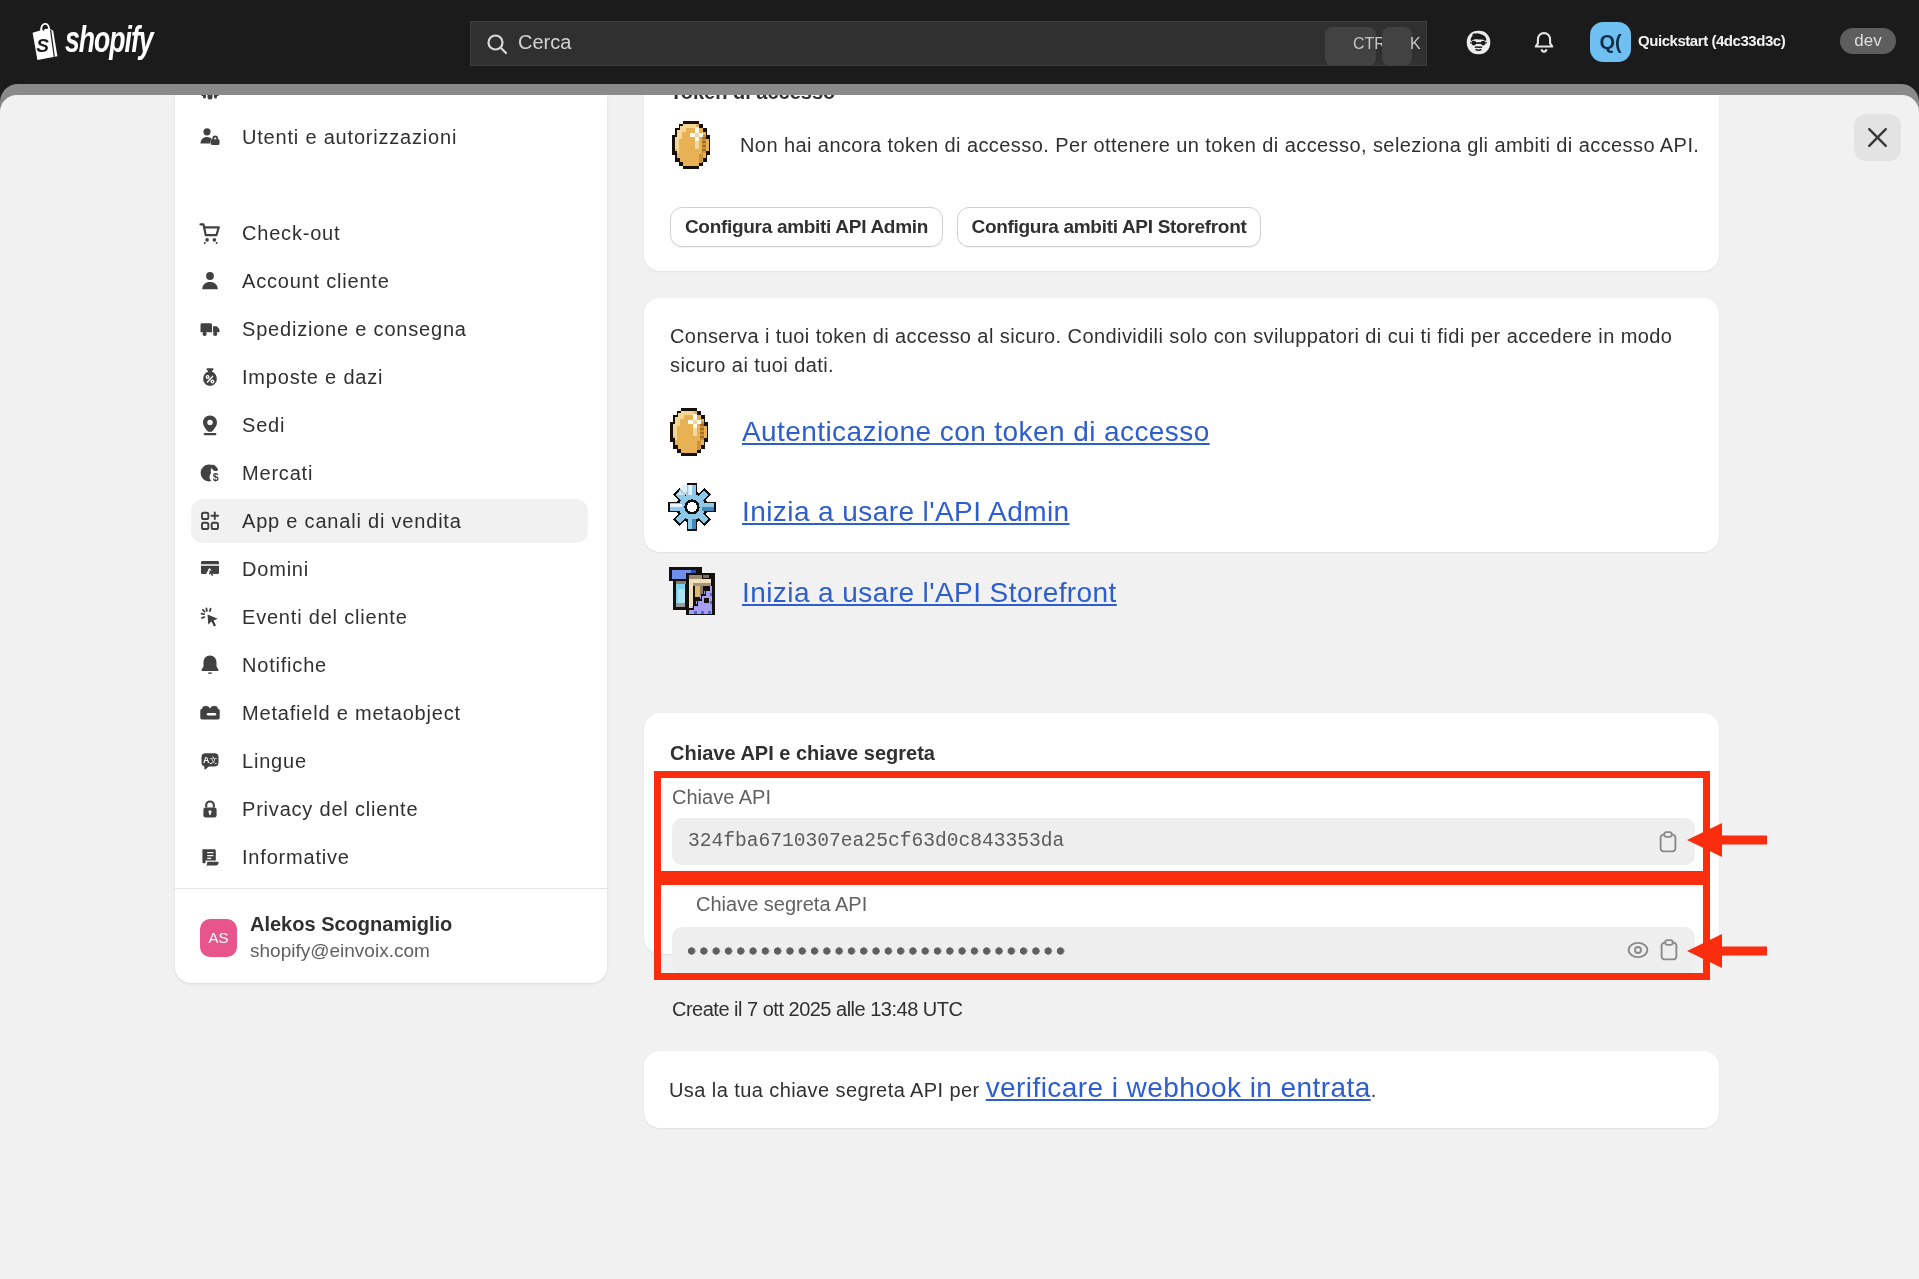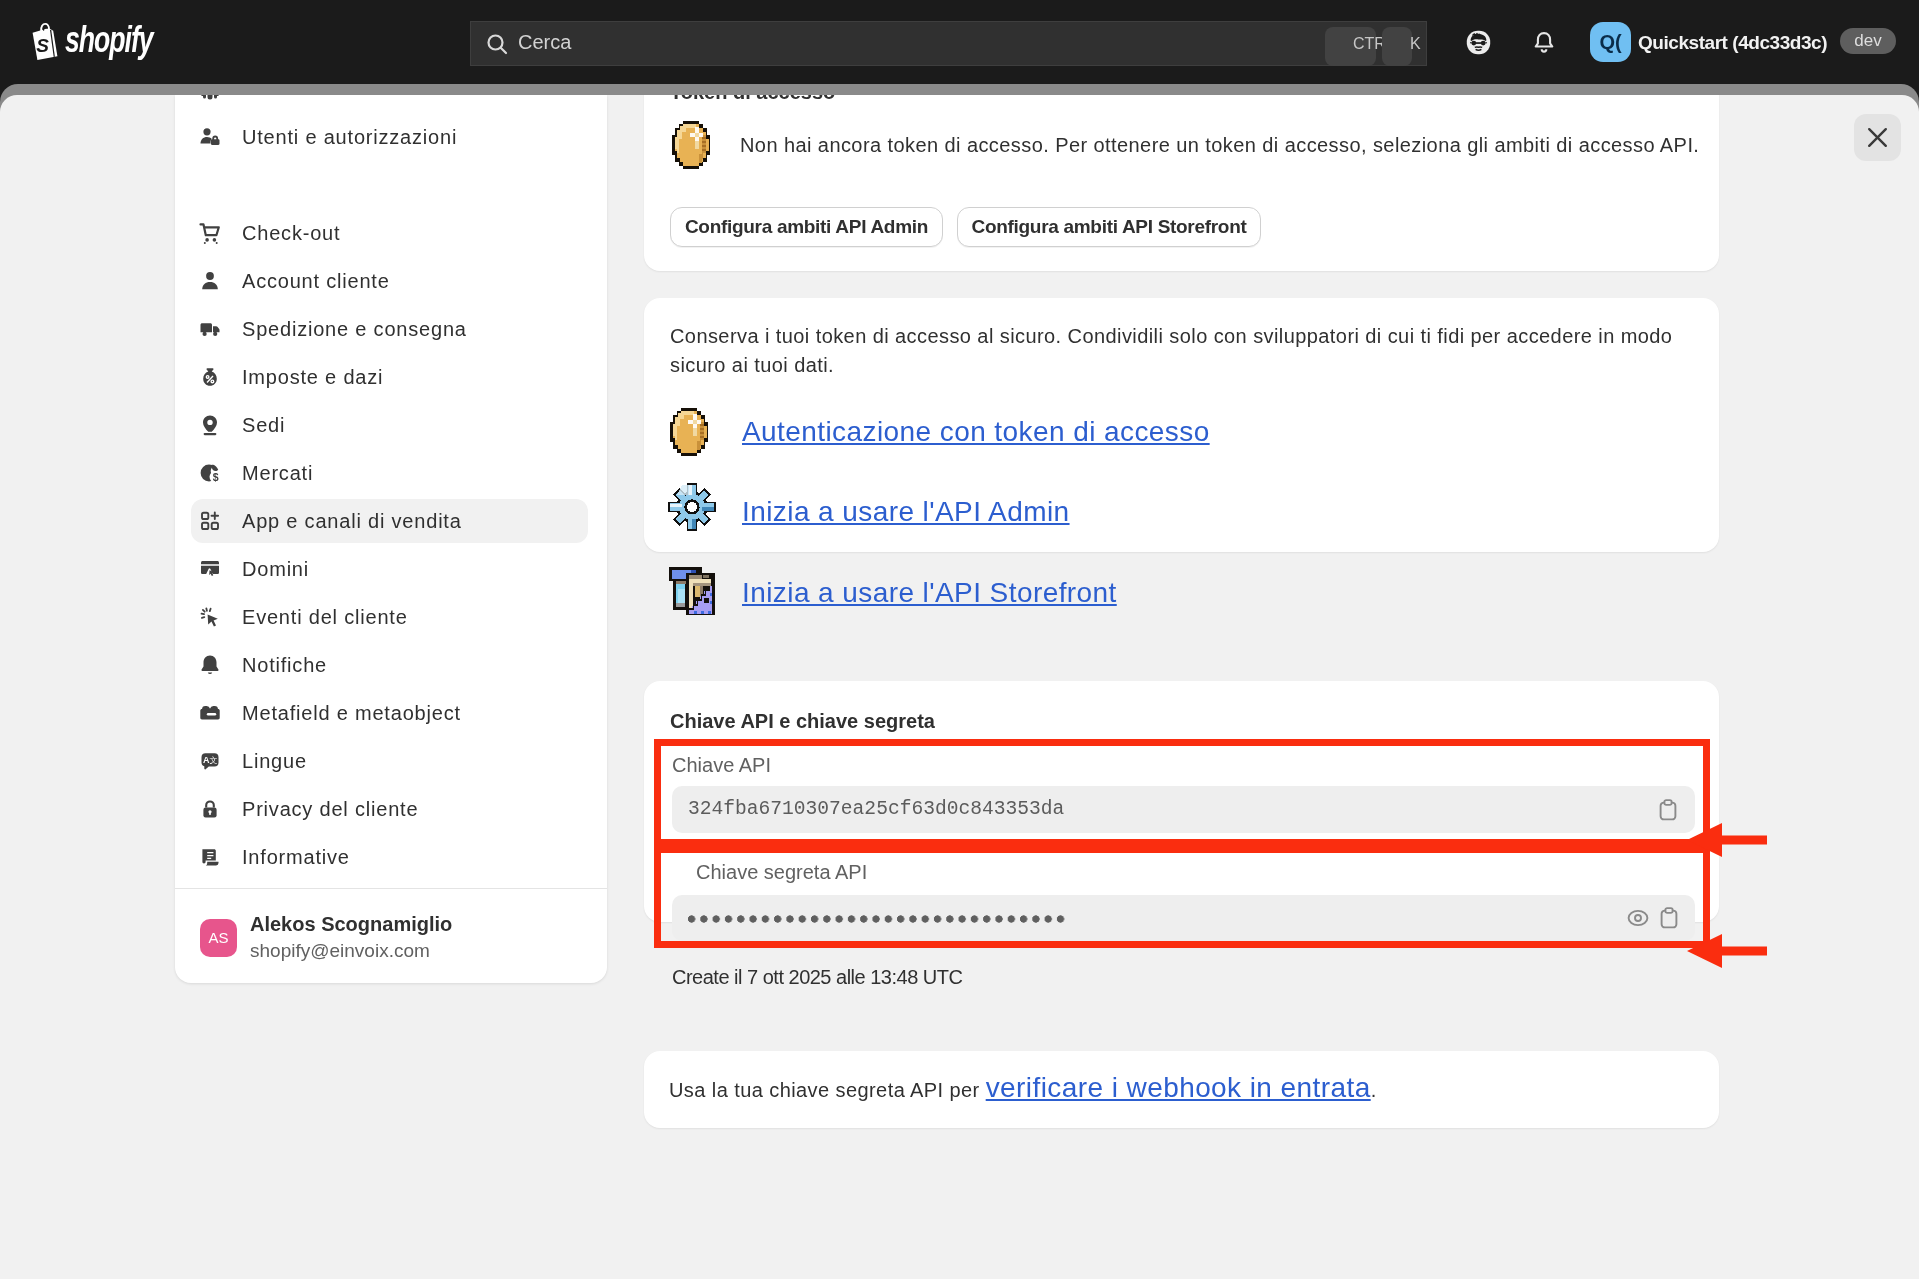--- a/index.html
+++ b/index.html
@@ -10,21 +10,21 @@
   
   #header { position:absolute; top:0; left:0; width:1919px; height:84px; background:#1b1b1b; }
   #logo { position:absolute; left:28px; top:22px; }
   #logotext { position:absolute; left:65px; top:19px; font-size:37px; font-weight:700; font-style:italic; color:#fff; letter-spacing:-1.4px; transform:scaleX(0.72); transform-origin:0 0; }
   #searchbar { position:absolute; left:470px; top:21px; width:957px; height:45px; background:#303030; border:1px solid #3e3e3e; border-radius:0; }
   #searchtext { position:absolute; left:47px; top:9px; font-size:20px; color:#d2d2d2; }
   .kbd { position:absolute; top:5px; height:39px; background:#424242; border-radius:8px; color:#c6c6c6; font-size:16px; font-weight:500; text-align:center; line-height:33px;padding-left:28px; }
   #kbd-ctrl { right:50px; width:51px; }
   #kbd-k { right:14px; width:30px; }
   #avatar-q { position:absolute; left:1590px; top:22px; width:41px; height:40px; border-radius:13px; background:#70bff2; color:#0a2c49; font-size:20px; font-weight:700; text-align:center; line-height:40px; }
-  #store-name { position:absolute; left:1638px; top:32px; width:194px; font-size:19px; font-weight:700; color:#f2f2f2; letter-spacing:-0.45px; white-space:nowrap; }
+  #store-name { position:absolute; left:1638px; top:32px; width:194px; font-size:15px; font-weight:700; color:#f2f2f2; letter-spacing:-0.45px; white-space:nowrap; }
   #dev-pill { position:absolute; left:1840px; top:28px; width:56px; height:26px; border-radius:13px; background:#5e5e5e; color:#dedede; font-size:17px; text-align:center; line-height:26px; }
 
   
   #backdrop { position:absolute; top:84px; left:0; width:1919px; height:1195px; background:#8a8a8a; border-radius:18px 18px 0 0; }
   #modal { position:absolute; top:95px; left:0; width:1919px; height:1184px; background:#f1f1f1; border-radius:17px 17px 0 0; overflow:hidden; }
 
   
   #sidebar { position:absolute; left:175px; top:0; width:432px; height:888px; background:#ffffff; border-radius:0 0 16px 16px; box-shadow:0 1px 3px rgba(0,0,0,0.1); }
   .mrow { position:absolute; left:16px; width:397px; height:44px; border-radius:12px; }
   .mrow.sel { background:#f1f1f1; }
@@ -35,21 +35,21 @@
   #profile-name { position:absolute; left:75px; top:818px; font-size:20px; font-weight:700; color:#303030; }
   #profile-mail { position:absolute; left:75px; top:845px; font-size:19px; color:#616161; }
 
   
   #closebtn { position:absolute; left:1854px; top:19px; width:47px; height:47px; border-radius:12px; background:#e3e3e3; }
 
   
   .card { position:absolute; left:644px; width:1075px; background:#ffffff; border-radius:16px; box-shadow:0 1px 2px rgba(0,0,0,0.07); }
   #card1 { top:-30px; height:206px; }
   #card2 { top:203px; height:254px; }
-  #card3 { top:586px; height:241px;text-decoration:underline; }
+  #card3 { top:618px; height:241px;text-decoration:underline; }
   #card4 { top:956px; height:77px; }
 
   .h2 { font-size:20px; font-weight:700; color:#303030; line-height:20px; }
   .body-t { font-size:20px; color:#303030; line-height:29px; letter-spacing:0.42px; }
   a.lnk { color:#2c5ecf; text-decoration:underline; font-size:28px; line-height:20px; letter-spacing:0.42px; }
 
   .btn { position:absolute; height:40px; border:1px solid #d0d0d0; border-radius:12px; background:#fff; box-shadow:0 1px 0 rgba(0,0,0,0.05); font-size:19px; font-weight:700; letter-spacing:-0.3px; color:#303030; text-align:center; line-height:38px; }
 
   .redbox { position:absolute; left:10px; width:1056px; border:7px solid #fa2d0f; }
   .field-label { position:absolute; left:28px; font-size:20px; color:#616161; line-height:20px; }

